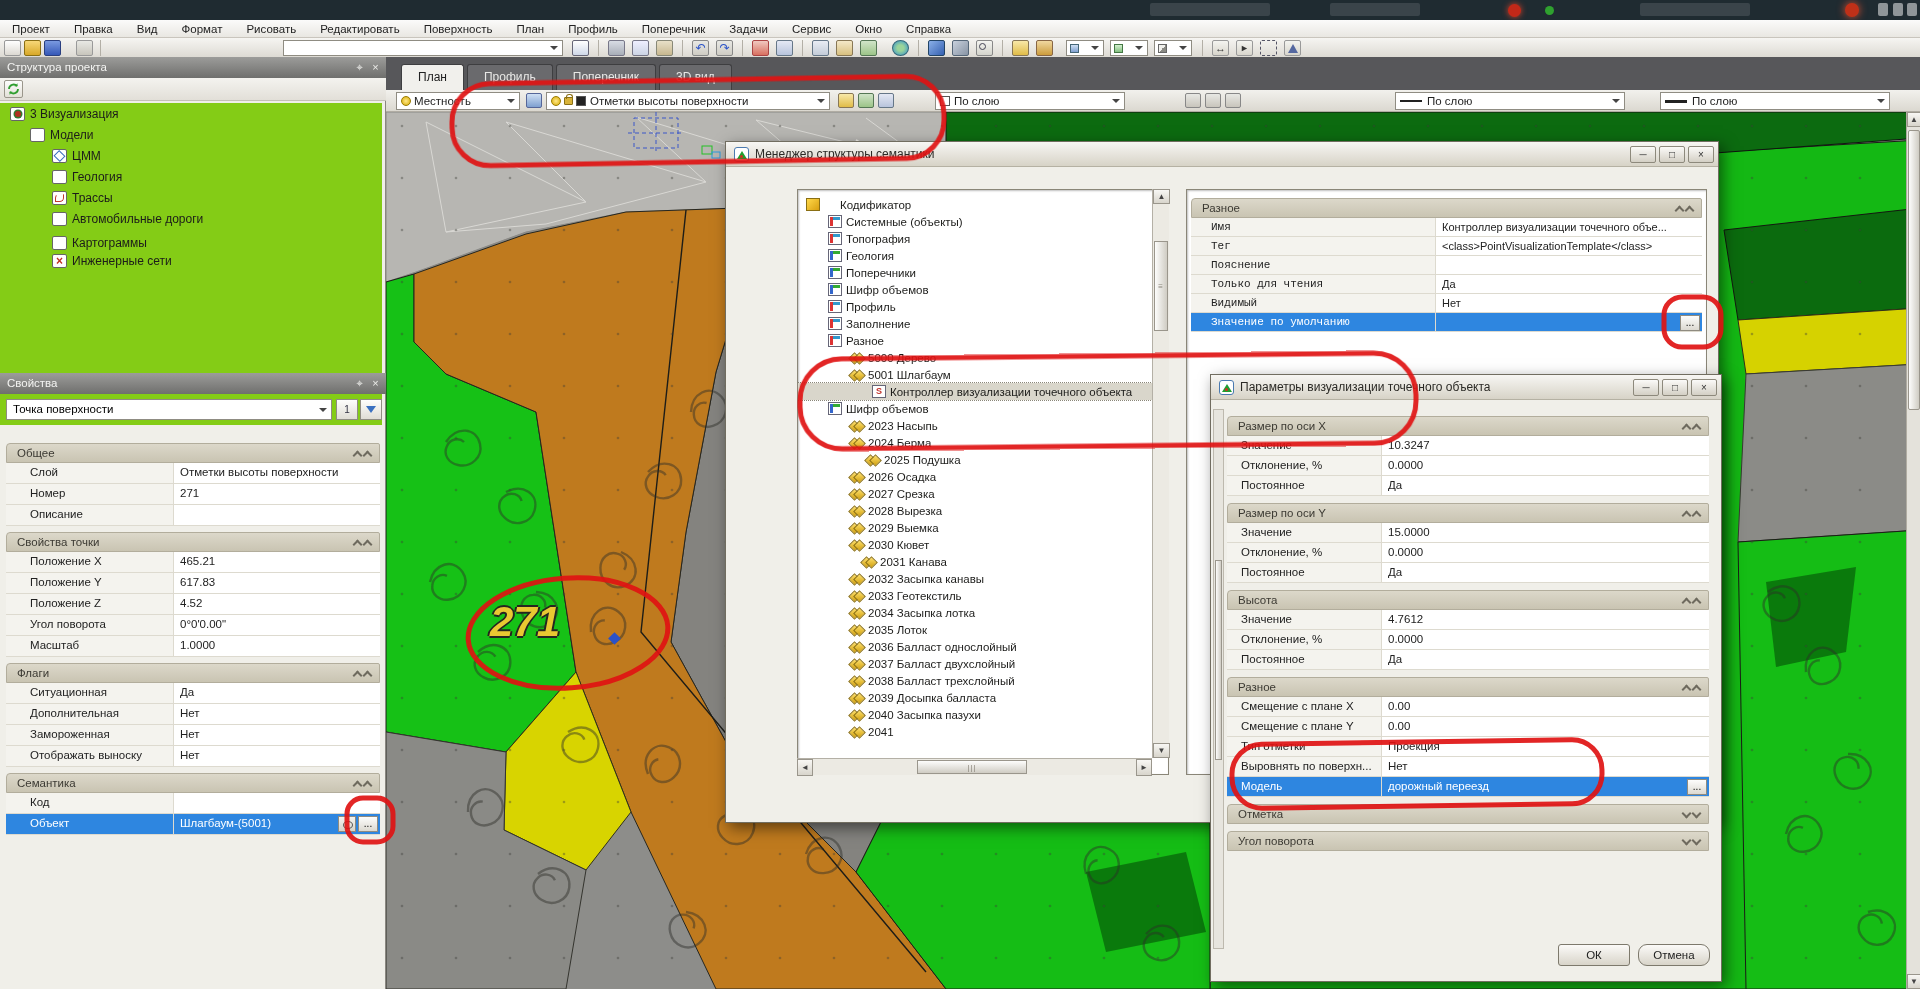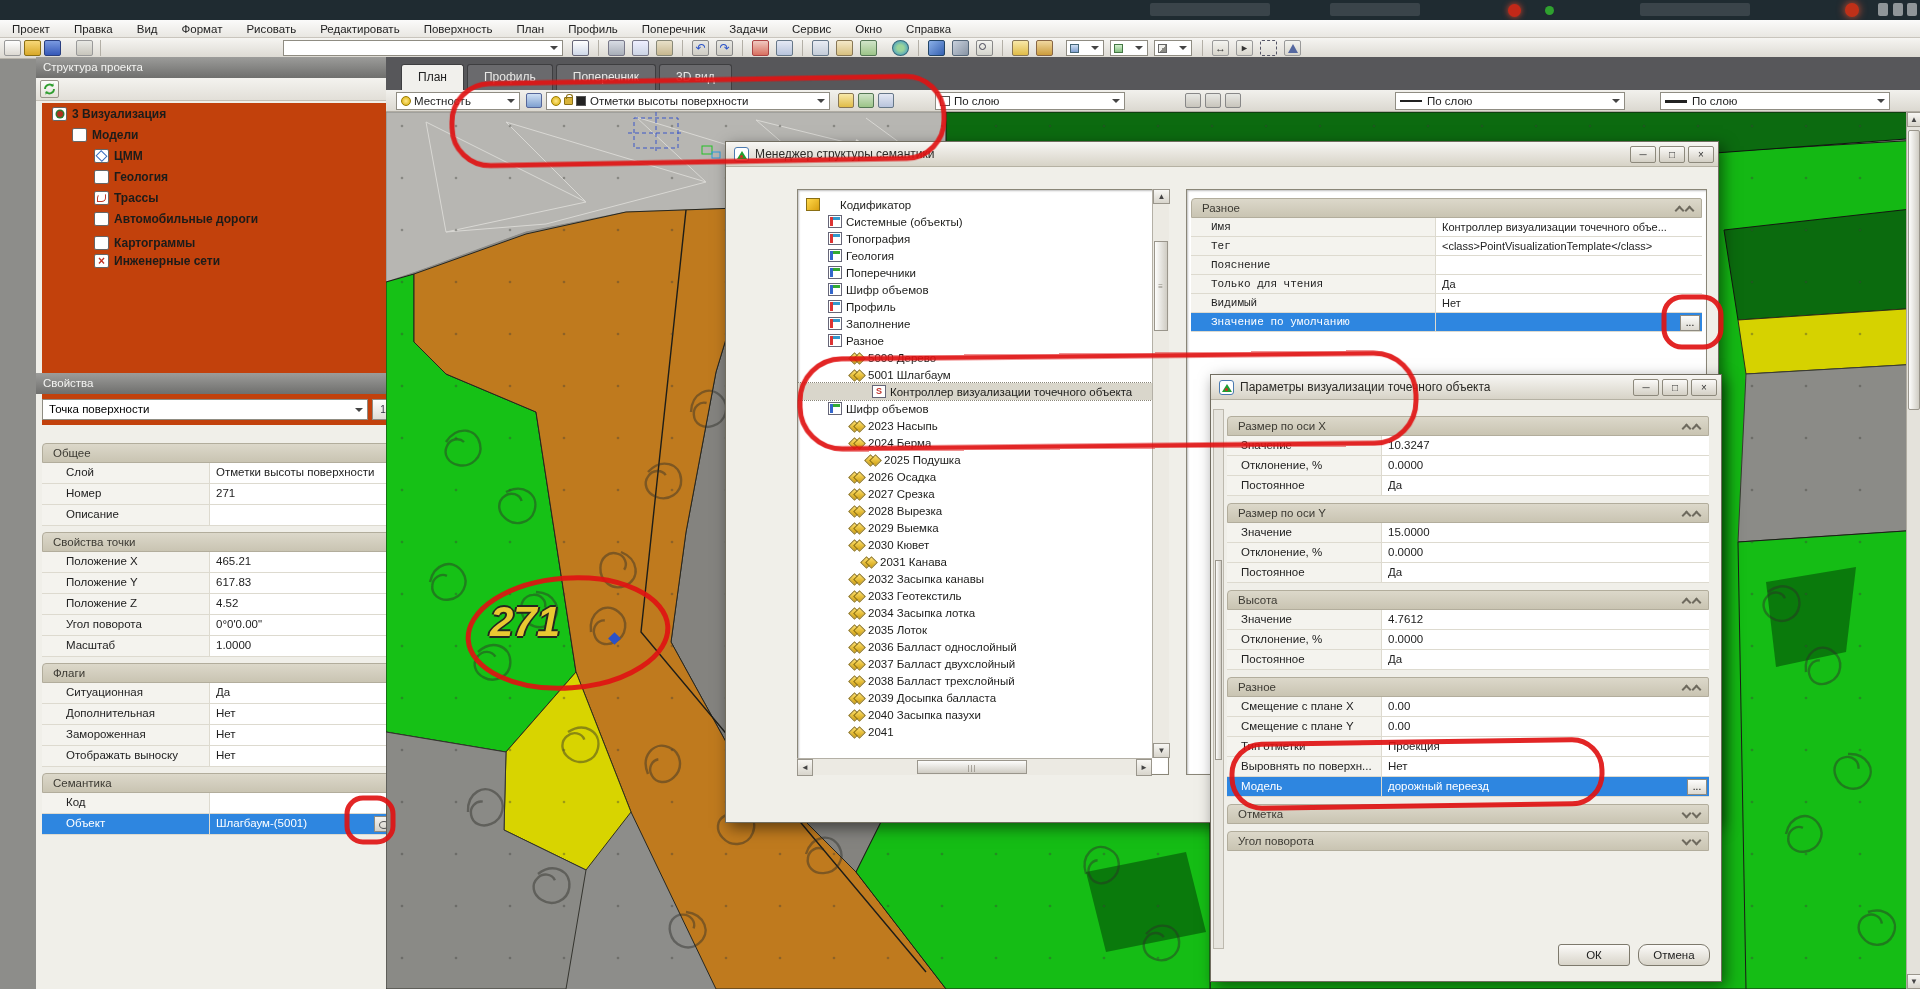--- a/index.html
+++ b/index.html
@@ -22,27 +22,27 @@
 
   #maintoolbar { position:absolute; left:0; top:38px; width:1920px; height:21px;
     background:linear-gradient(#f6f5f2,#dcd9d2); border-bottom:1px solid #b8b4ab; }
   .ti { position:absolute; top:2px; width:17px; height:16px; border-radius:2px; }
   .tsep { position:absolute; top:2px; width:1px; height:16px; background:#b3afa6; }
   .tcombo { position:absolute; top:2px; height:16px; background:#fff; border:1px solid #8f8c82; }
   .tcombo::after, .lcombo::after, .pcombo::after { content:""; position:absolute; right:4px; top:50%; margin-top:-2px;
     border-left:4px solid transparent; border-right:4px solid transparent; border-top:4px solid #444; }
 
   
-  #dock { position:absolute; left:0; top:57px; width:386px; height:932px; background:#f0efe9; border-right:1px solid #8a8781;margin-left:36px; }
+  #dock { position:absolute; left:0; top:57px; width:386px; height:932px; background:#f0efe9; border-right:1px solid #8a8781; }
   .phead { position:absolute; left:0; width:386px; height:21px; background:linear-gradient(#9c9c9a,#6f6f6d);
     color:#f4f4f2; font-size:11.5px; line-height:21px; padding-left:7px; }
   .pinbtn,.xbtn { position:absolute; top:3px; width:15px; height:15px; color:#ecece9; font-size:11px; text-align:center; line-height:14px; }
   .ptool { position:absolute; left:0; top:21px; width:386px; height:23px; background:linear-gradient(#f4f3ef,#e2dfd8); border-bottom:1px solid #c4c0b7; }
   .refbtn { position:absolute; left:4px; top:2px; width:19px; height:18px; border:1px solid #9a968b; border-radius:2px; background:linear-gradient(#fdfdfc,#e4e1d9); }
-  #ptree { position:absolute; left:6px; top:46px; width:382px; height:322px; background:#c2410c; overflow:hidden;font-weight:bold; }
+  #ptree { position:absolute; left:0; top:46px; width:382px; height:322px; background:#84cc16; overflow:hidden; }
   .titem { position:relative; height:21px; display:flex; align-items:center; font-size:12px; color:#1c1c1a; white-space:nowrap; }
   .titem .ic { width:15px; height:14px; margin-right:5px; flex:0 0 auto; border:1px solid #666; border-radius:2px; background:#fff; position:relative; }
   .ic-proj { background:#fff; } .ic-proj::after{content:"";position:absolute;left:4px;top:3px;width:6px;height:6px;border-radius:50%;background:#b03020;box-shadow:0 0 0 1.5px #2f7a2f;}
   .ic-models { background:linear-gradient(#6fc7c0,#3f9f97); }
   .ic-cmm { background:#eef4fb; } .ic-cmm::after{content:"";position:absolute;inset:2px;border:1px solid #3a6fc0;transform:rotate(45deg);}
   .ic-geo { background:linear-gradient(#f4f0e0 40%,#3f9f3f 40%, #8a6a3a 75%); }
   .ic-route { background:#f6f6f4; } .ic-route::after{content:"";position:absolute;inset:2px;border:1.5px solid #c03a2a;border-radius:50% 0 50% 0;border-top-color:transparent;}
   .ic-road { background:linear-gradient(135deg,#9aa0a8,#5c636b); }
   .ic-carto { background:repeating-linear-gradient(90deg,#e8e8e8 0 3px,#3f8f3f 3px 6px); }
   .ic-net { background:#f8e8e0; } .ic-net::after{content:"×";position:absolute;left:3px;top:-1px;color:#c03020;font-size:12px;font-weight:bold;}

